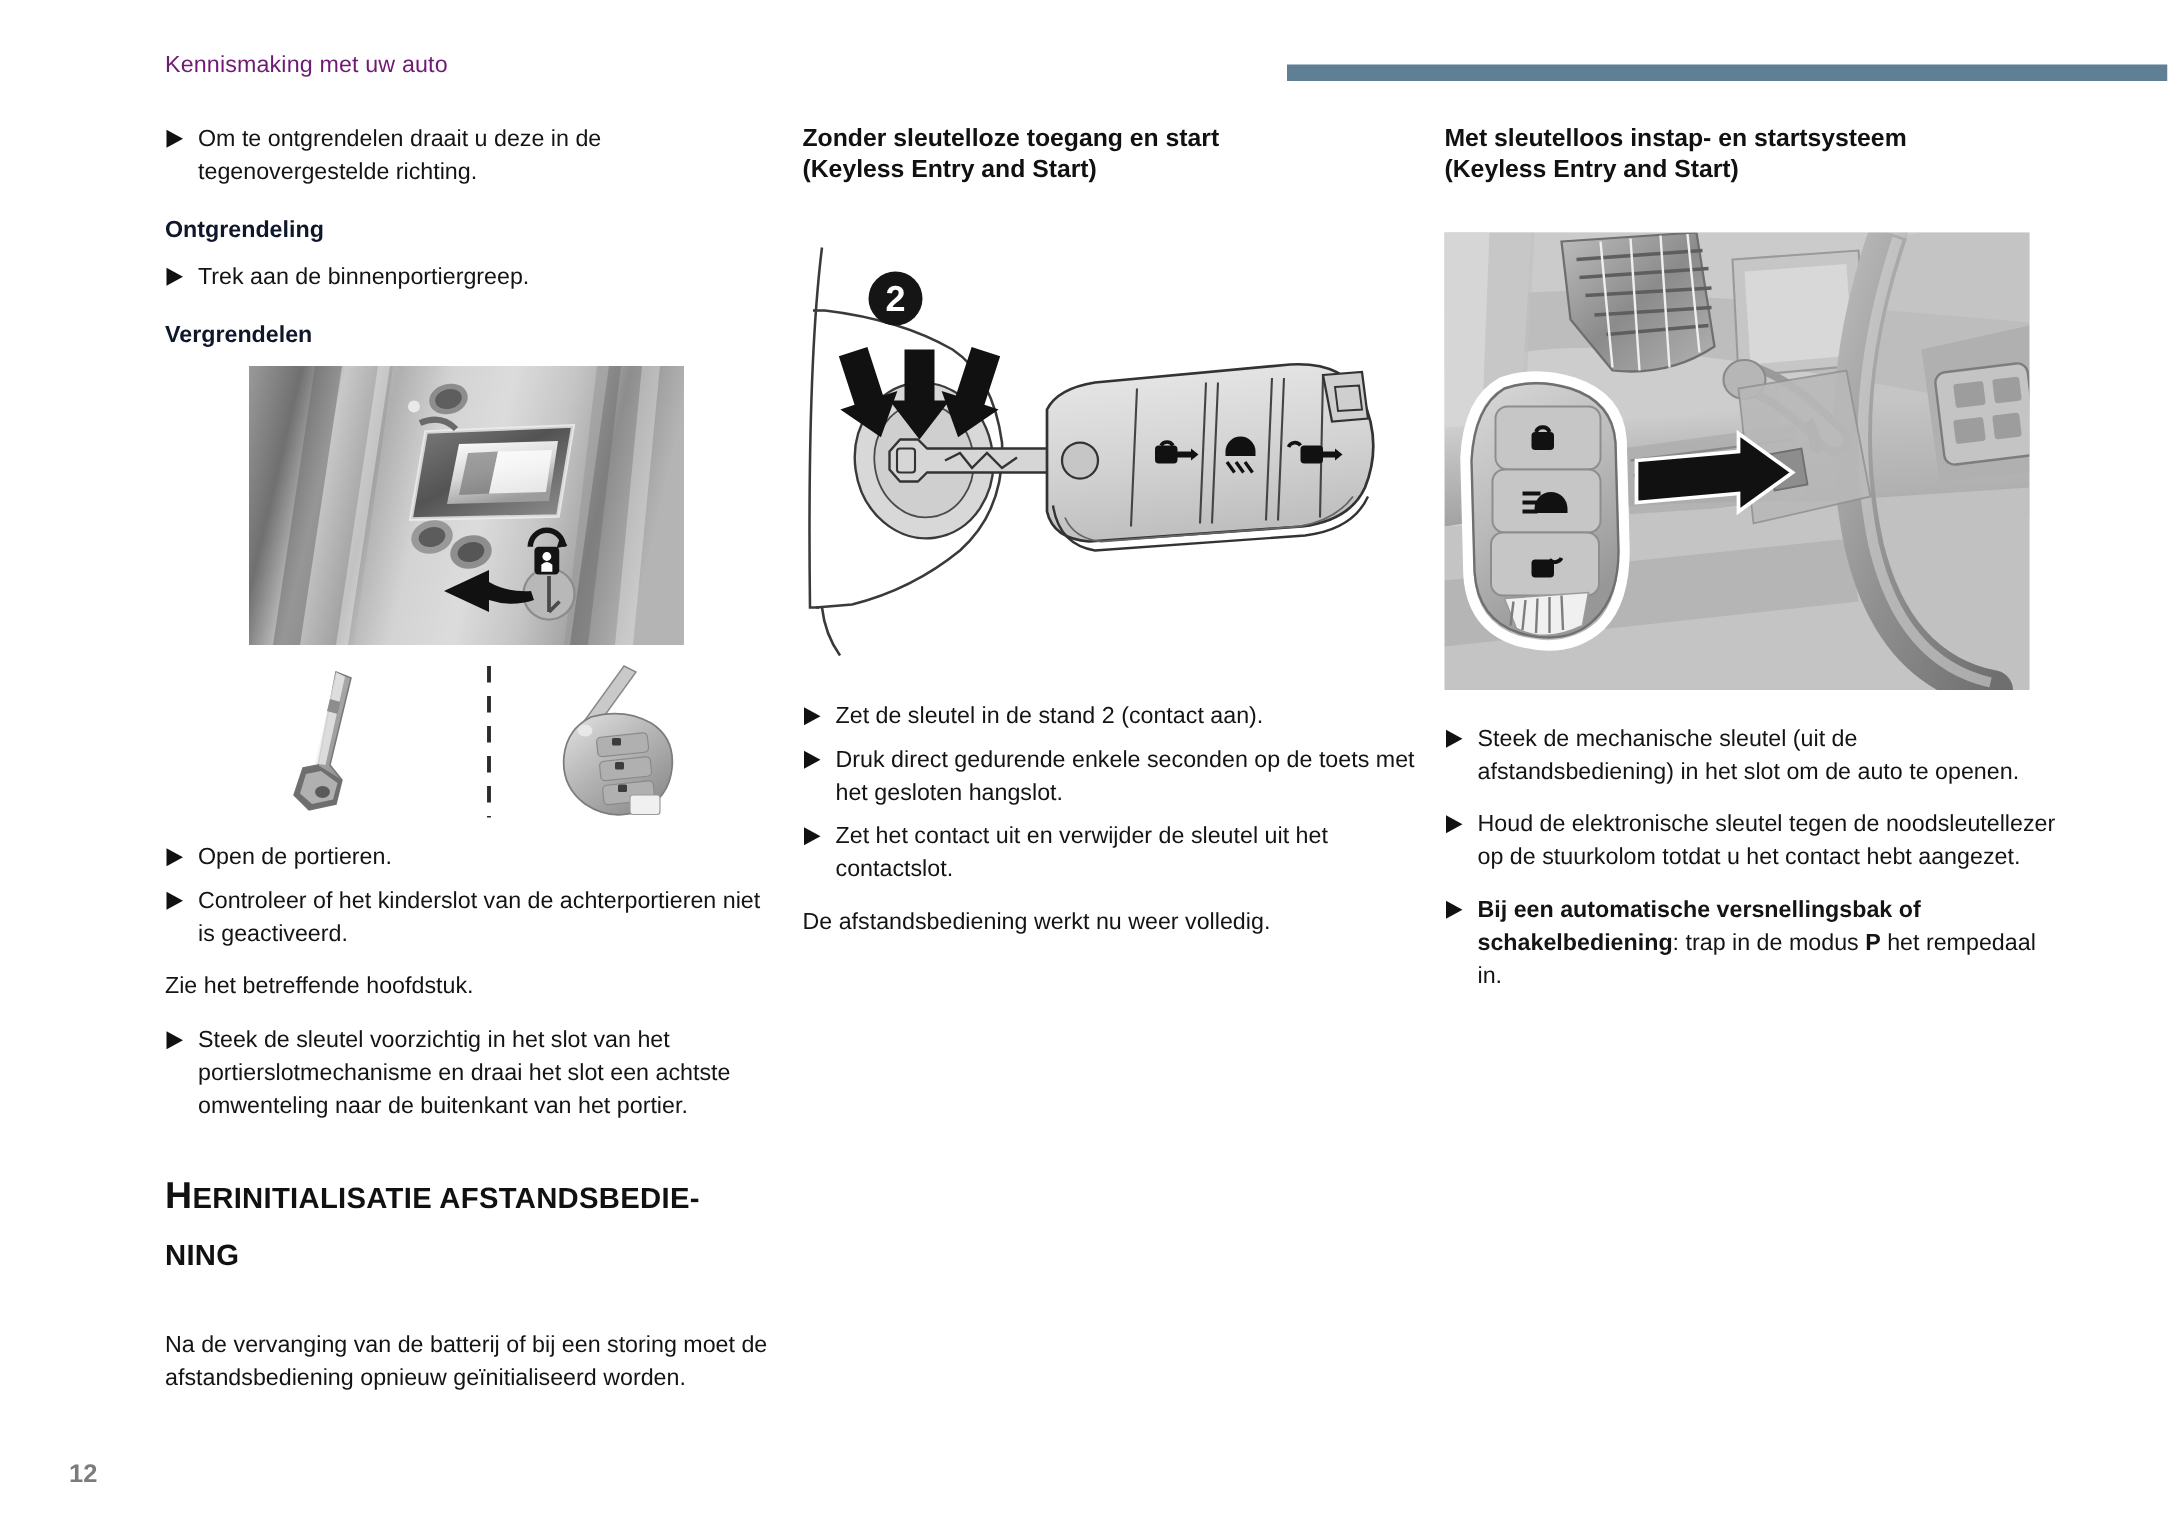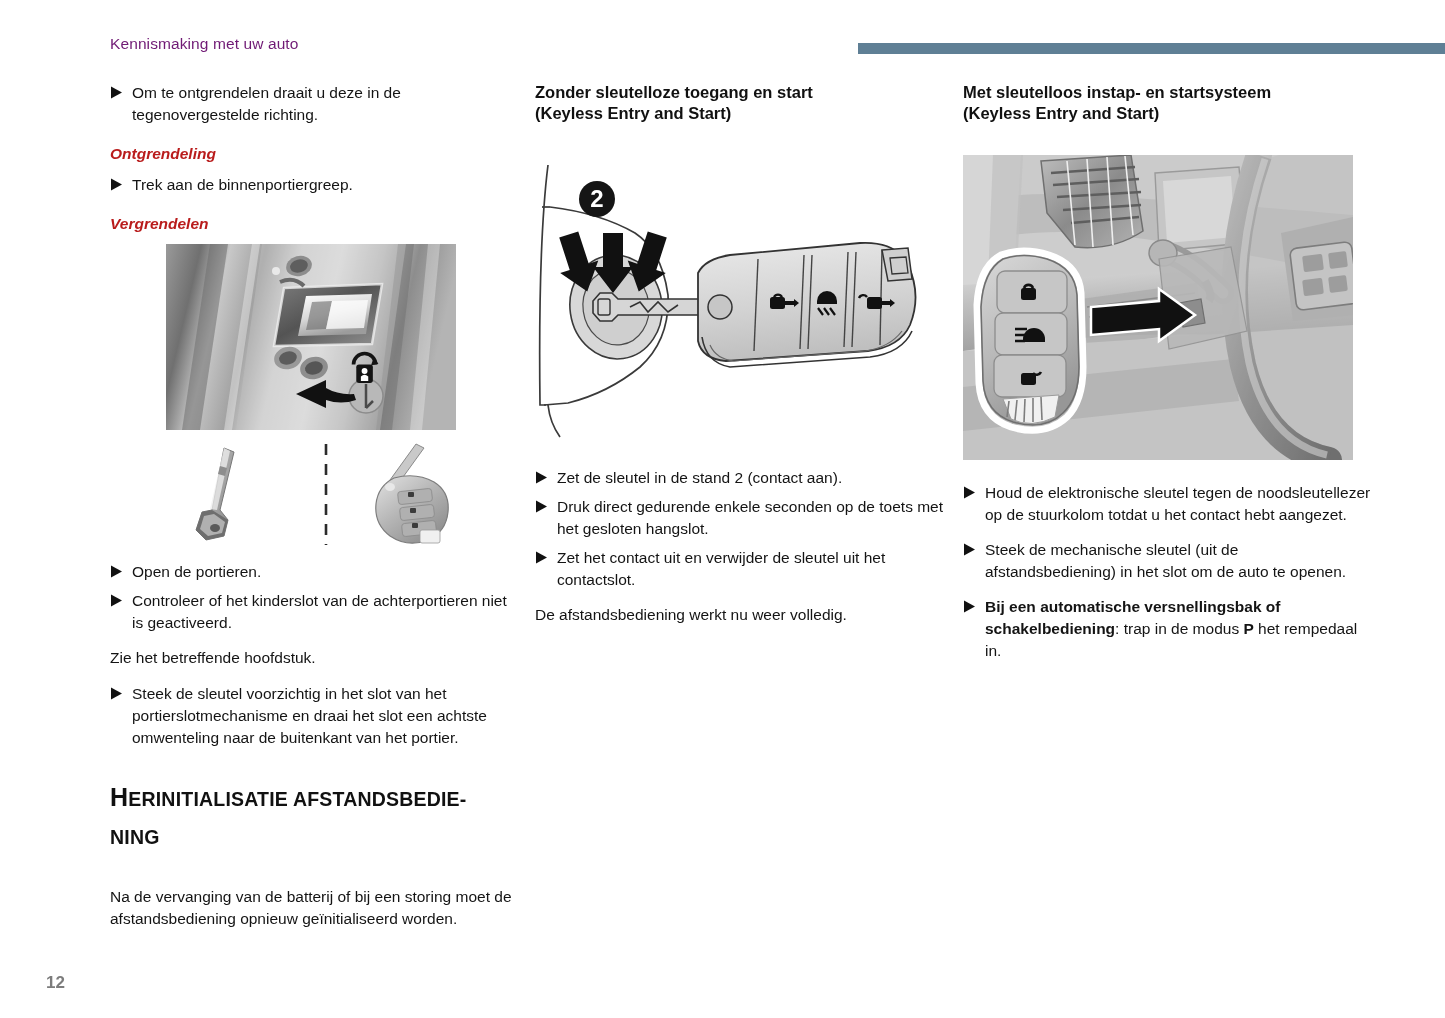--- a/index.html
+++ b/index.html
@@ -29,22 +29,22 @@
   .col-1{left:110px;}
   .col-2{left:535px;}
   .col-3{left:963px;}
 
   
   h2.sub{
     font-size:16.5px;font-weight:bold;color:#111;
     margin:0 0 30px 0;line-height:1.3;
   }
   h3.bold-lead{
-    font-size:15.5px;font-weight:bold;color:#b91c1c;
-    margin:18px 0 10px 0;line-height:1.3;font-style:italic;
+    font-size:15.5px;font-weight:bold;color:#0f172a;
+    margin:18px 0 10px 0;line-height:1.3;
   }
   p.body{
     font-size:15.5px;line-height:1.42;margin:0 0 14px 0;color:#141414;
   }
   .bullet{
     display:flex;gap:9px;margin:0 0 13px 0;
     font-size:15.5px;line-height:1.42;color:#141414;
     align-items:flex-start;
   }
   .bullet .tri{
@@ -522,37 +522,37 @@
     </div>
 
     <div style="height:22px"></div>
 
     <div class="bullet">
       <span class="tri">
         <svg width="13" height="13" viewBox="0 0 13 13">
             <polygon points="1,0.5 12,6.5 1,12.5" fill="#111"></polygon>
           </svg>
       </span>
+      <span class="btext">Steek de mechanische sleutel (uit de afstandsbediening) in het slot om de auto te openen.</span>
+    </div>
+
+    <div class="bullet">
+      <span class="tri">
+        <svg width="13" height="13" viewBox="0 0 13 13">
+            <polygon points="1,0.5 12,6.5 1,12.5" fill="#111"></polygon>
+          </svg>
+      </span>
       <span class="btext"><span class="b" style="font-weight:normal">Houd de elektronische sleutel tegen de noodsleutellezer op de stuurkolom totdat u het contact hebt aangezet.</span></span>
     </div>
 
     <div class="bullet">
       <span class="tri">
         <svg width="13" height="13" viewBox="0 0 13 13">
             <polygon points="1,0.5 12,6.5 1,12.5" fill="#111"></polygon>
           </svg>
       </span>
-      <span class="btext">Steek de mechanische sleutel (uit de afstandsbediening) in het slot om de auto te openen.</span>
-    </div>
-
-    <div class="bullet">
-      <span class="tri">
-        <svg width="13" height="13" viewBox="0 0 13 13">
-            <polygon points="1,0.5 12,6.5 1,12.5" fill="#111"></polygon>
-          </svg>
-      </span>
       <span class="btext"><span class="b">Bij een automatische versnellingsbak of schakelbediening</span><span>: trap in de modus </span><span class="b">P</span><span> het rempedaal in.</span></span>
     </div>
   </div>
 
   <div class="folio">12</div>
 
 </div>
 
 </body></html>

